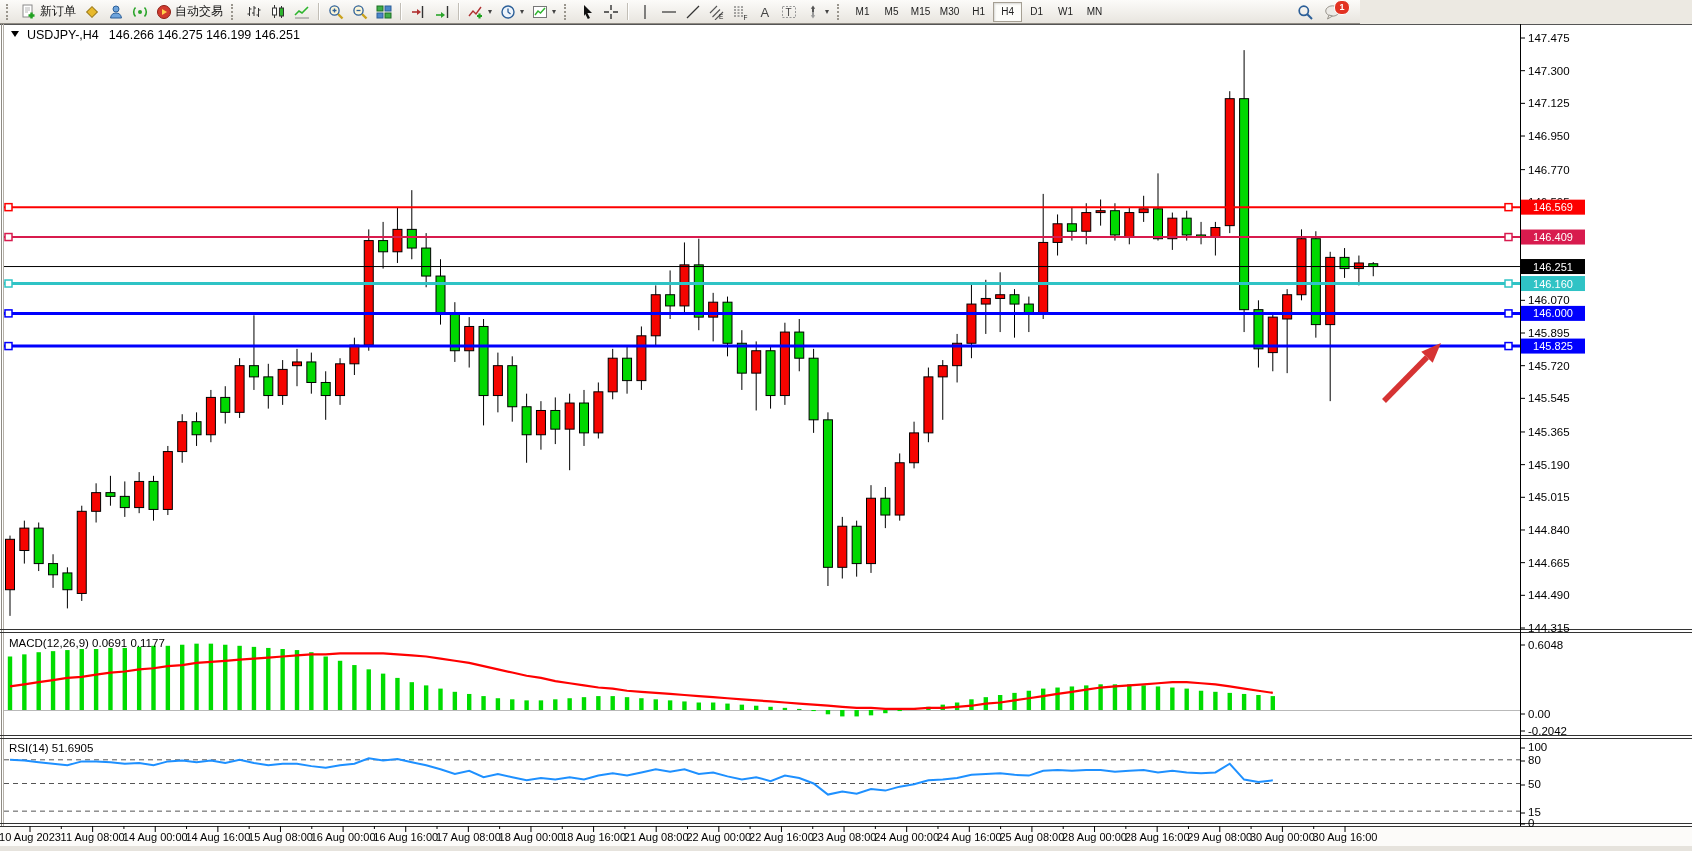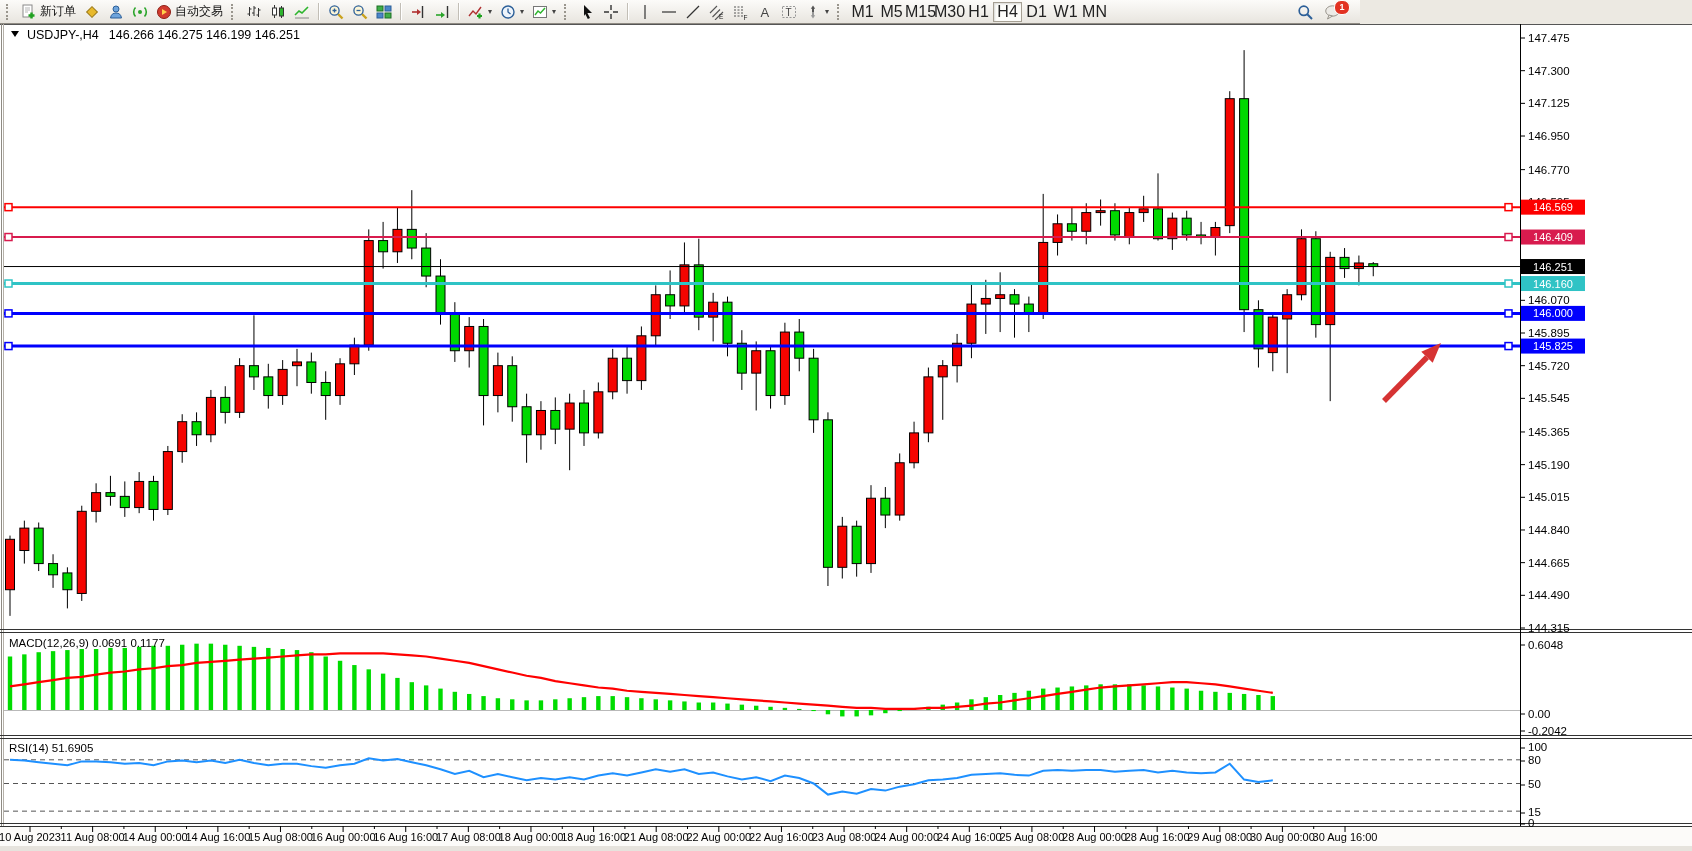--- a/index.html
+++ b/index.html
@@ -4,21 +4,21 @@
 <style>
   html,body{margin:0;padding:0}
   body{width:1692px;height:851px;overflow:hidden;background:#ece9e2;font-family:"Liberation Sans",sans-serif;position:relative}
   #toolbar{position:absolute;top:0;left:0;width:1360px;height:24px;display:flex;align-items:center;background:linear-gradient(#fcfbf9,#e8e5df);border-bottom:1px solid #8f8b83;z-index:5;box-sizing:border-box;padding:0 2px}
   .grip{width:5px;height:16px;margin:0 4px;border-left:2px dotted #9a968e}
   .sep{width:1px;height:17px;background:#c2beb6;border-right:1px solid #fff;margin:0 4px}
   .tbtn{display:flex;align-items:center;gap:3px;height:20px;padding:0 3px;border:1px solid transparent;border-radius:2px;cursor:default}
   .tbtn svg{width:16px;height:16px;display:block}
   .tbtn .lbl{font-size:12px;color:#111;white-space:nowrap}
   .caret{font-size:8px;color:#444;margin-left:1px}
-  .tf{font-size:16px;color:#222;width:27px;height:18px;display:flex;align-items:center;justify-content:center;border:1px solid transparent}
+  .tf{font-size:10px;color:#222;width:27px;height:18px;display:flex;align-items:center;justify-content:center;border:1px solid transparent}
   .tf.active{background:#fdfdfa;border:1px solid #a59f93;box-shadow:inset 1px 1px 2px rgba(0,0,0,.15)}
   #tb-right{margin-left:auto;display:flex;align-items:center;gap:10px;padding-right:16px}
   .badge{position:absolute;top:-4px;right:-8px;background:#e23222;color:#fff;font-size:9px;font-weight:bold;border-radius:7px;width:14px;height:13px;display:flex;align-items:center;justify-content:center;border:1px solid #fff}
   #chat-wrap{position:relative}
   svg text{font-family:"Liberation Sans",sans-serif}
 </style>
 </head>
 <body>
 
 <svg id="chart-svg" width="1692" height="851" viewBox="0 0 1692 851" style="position:absolute;top:0;left:0;z-index:1">

